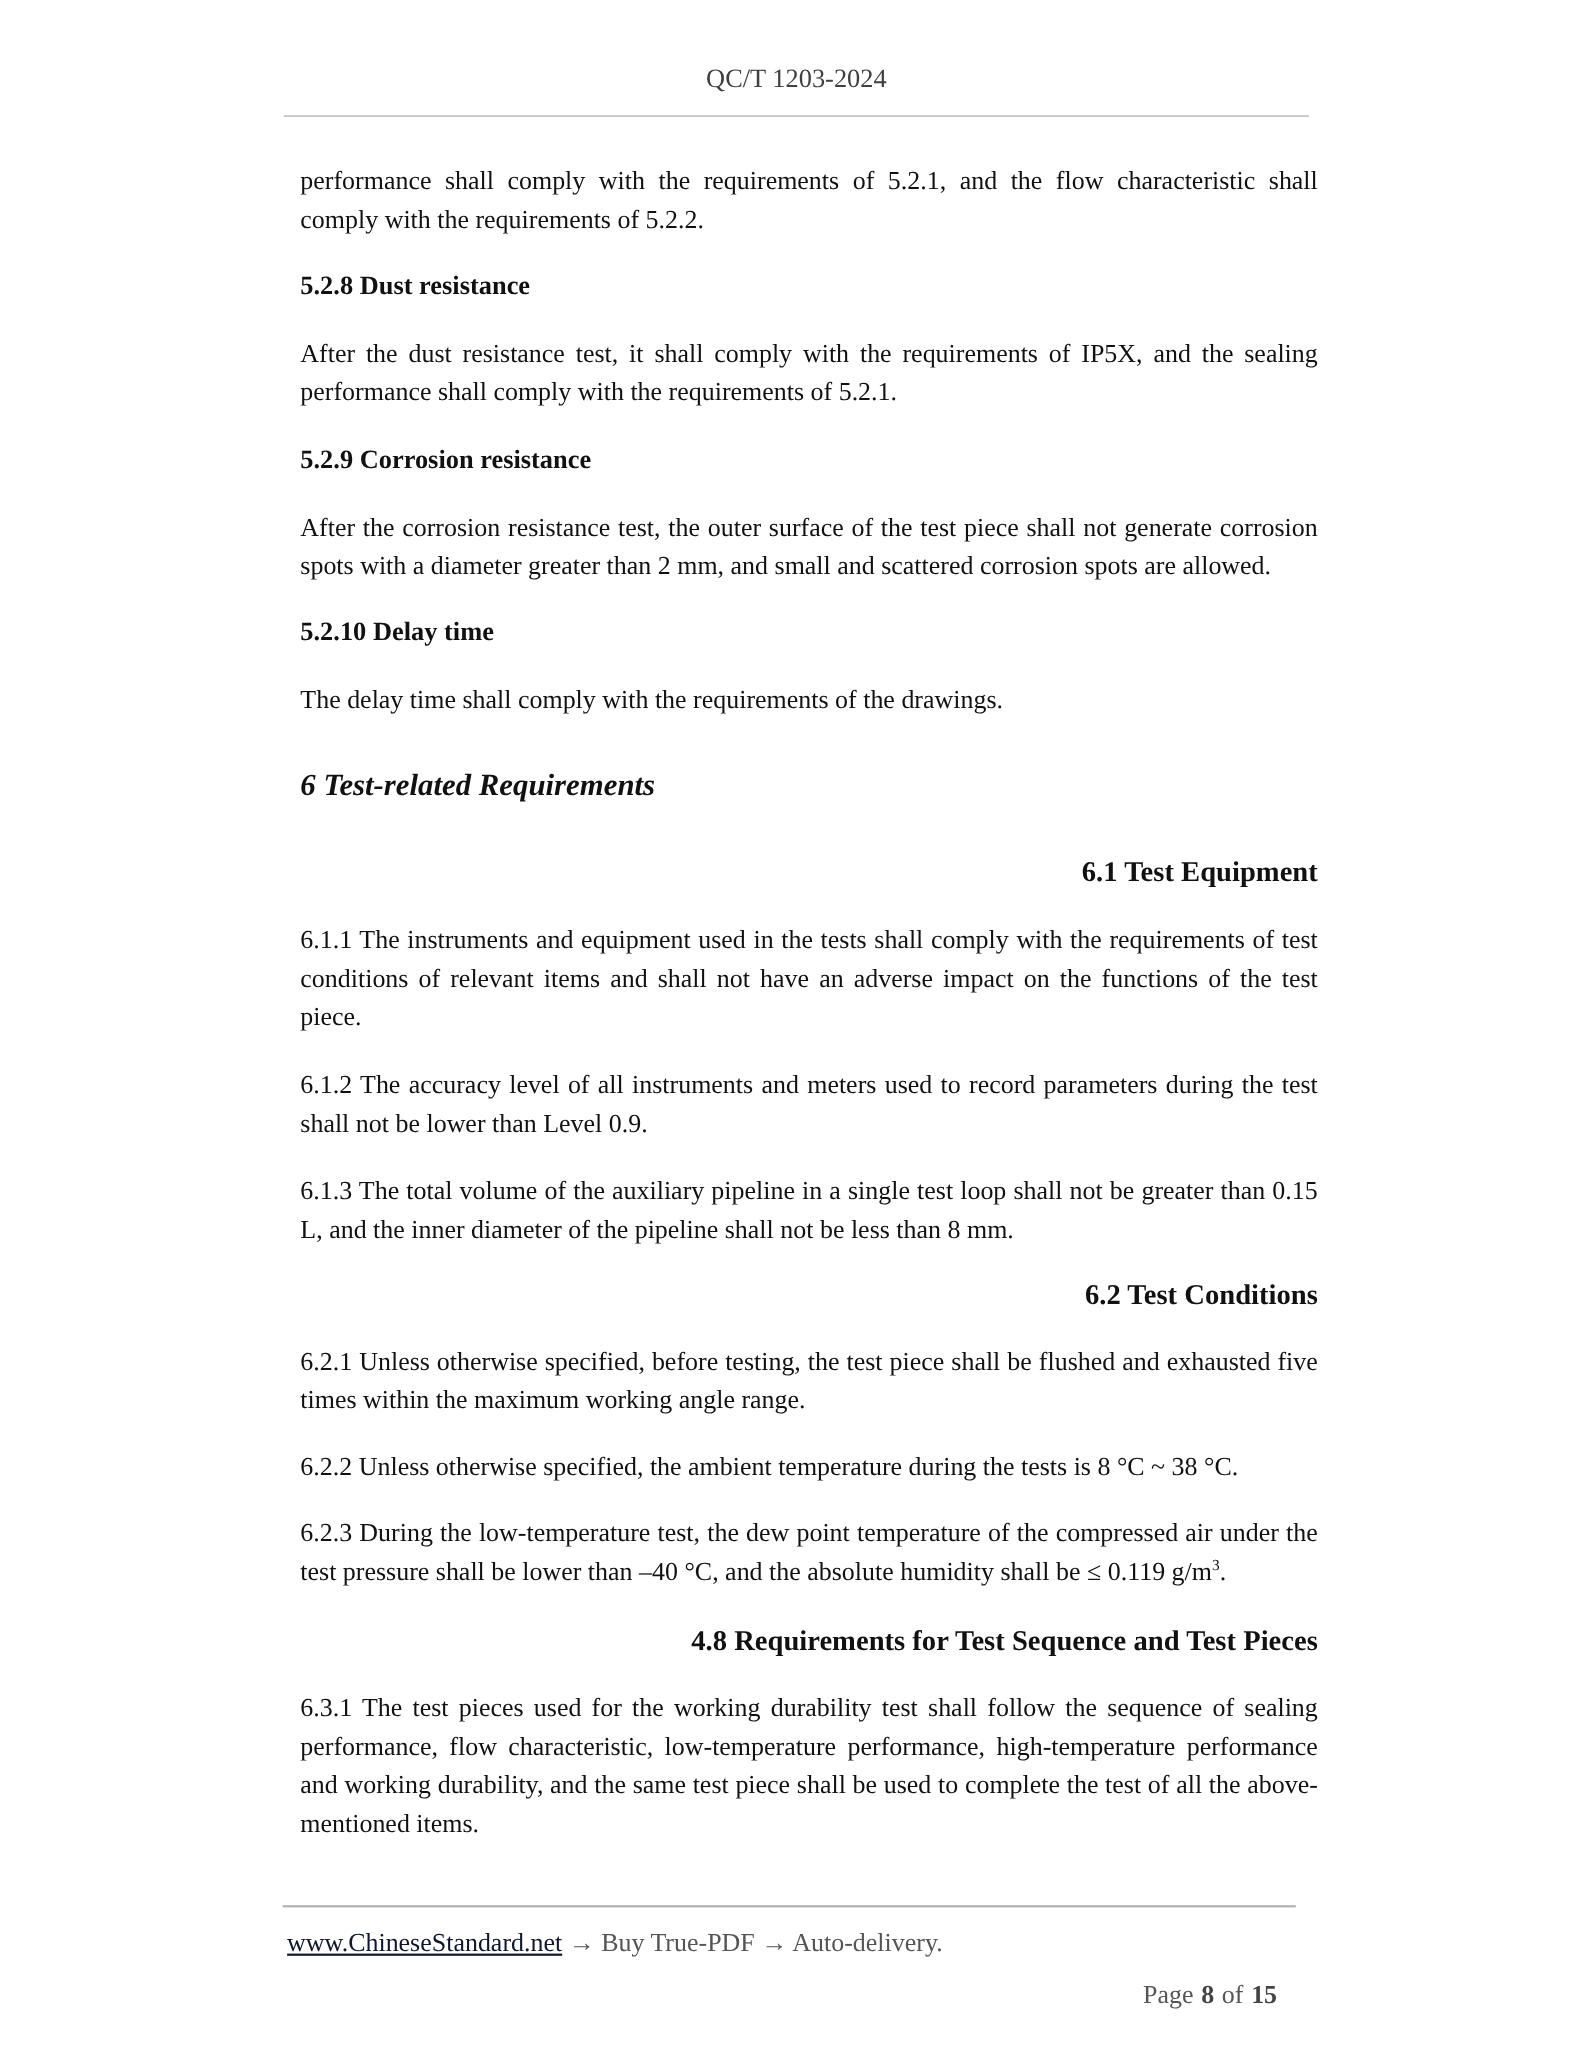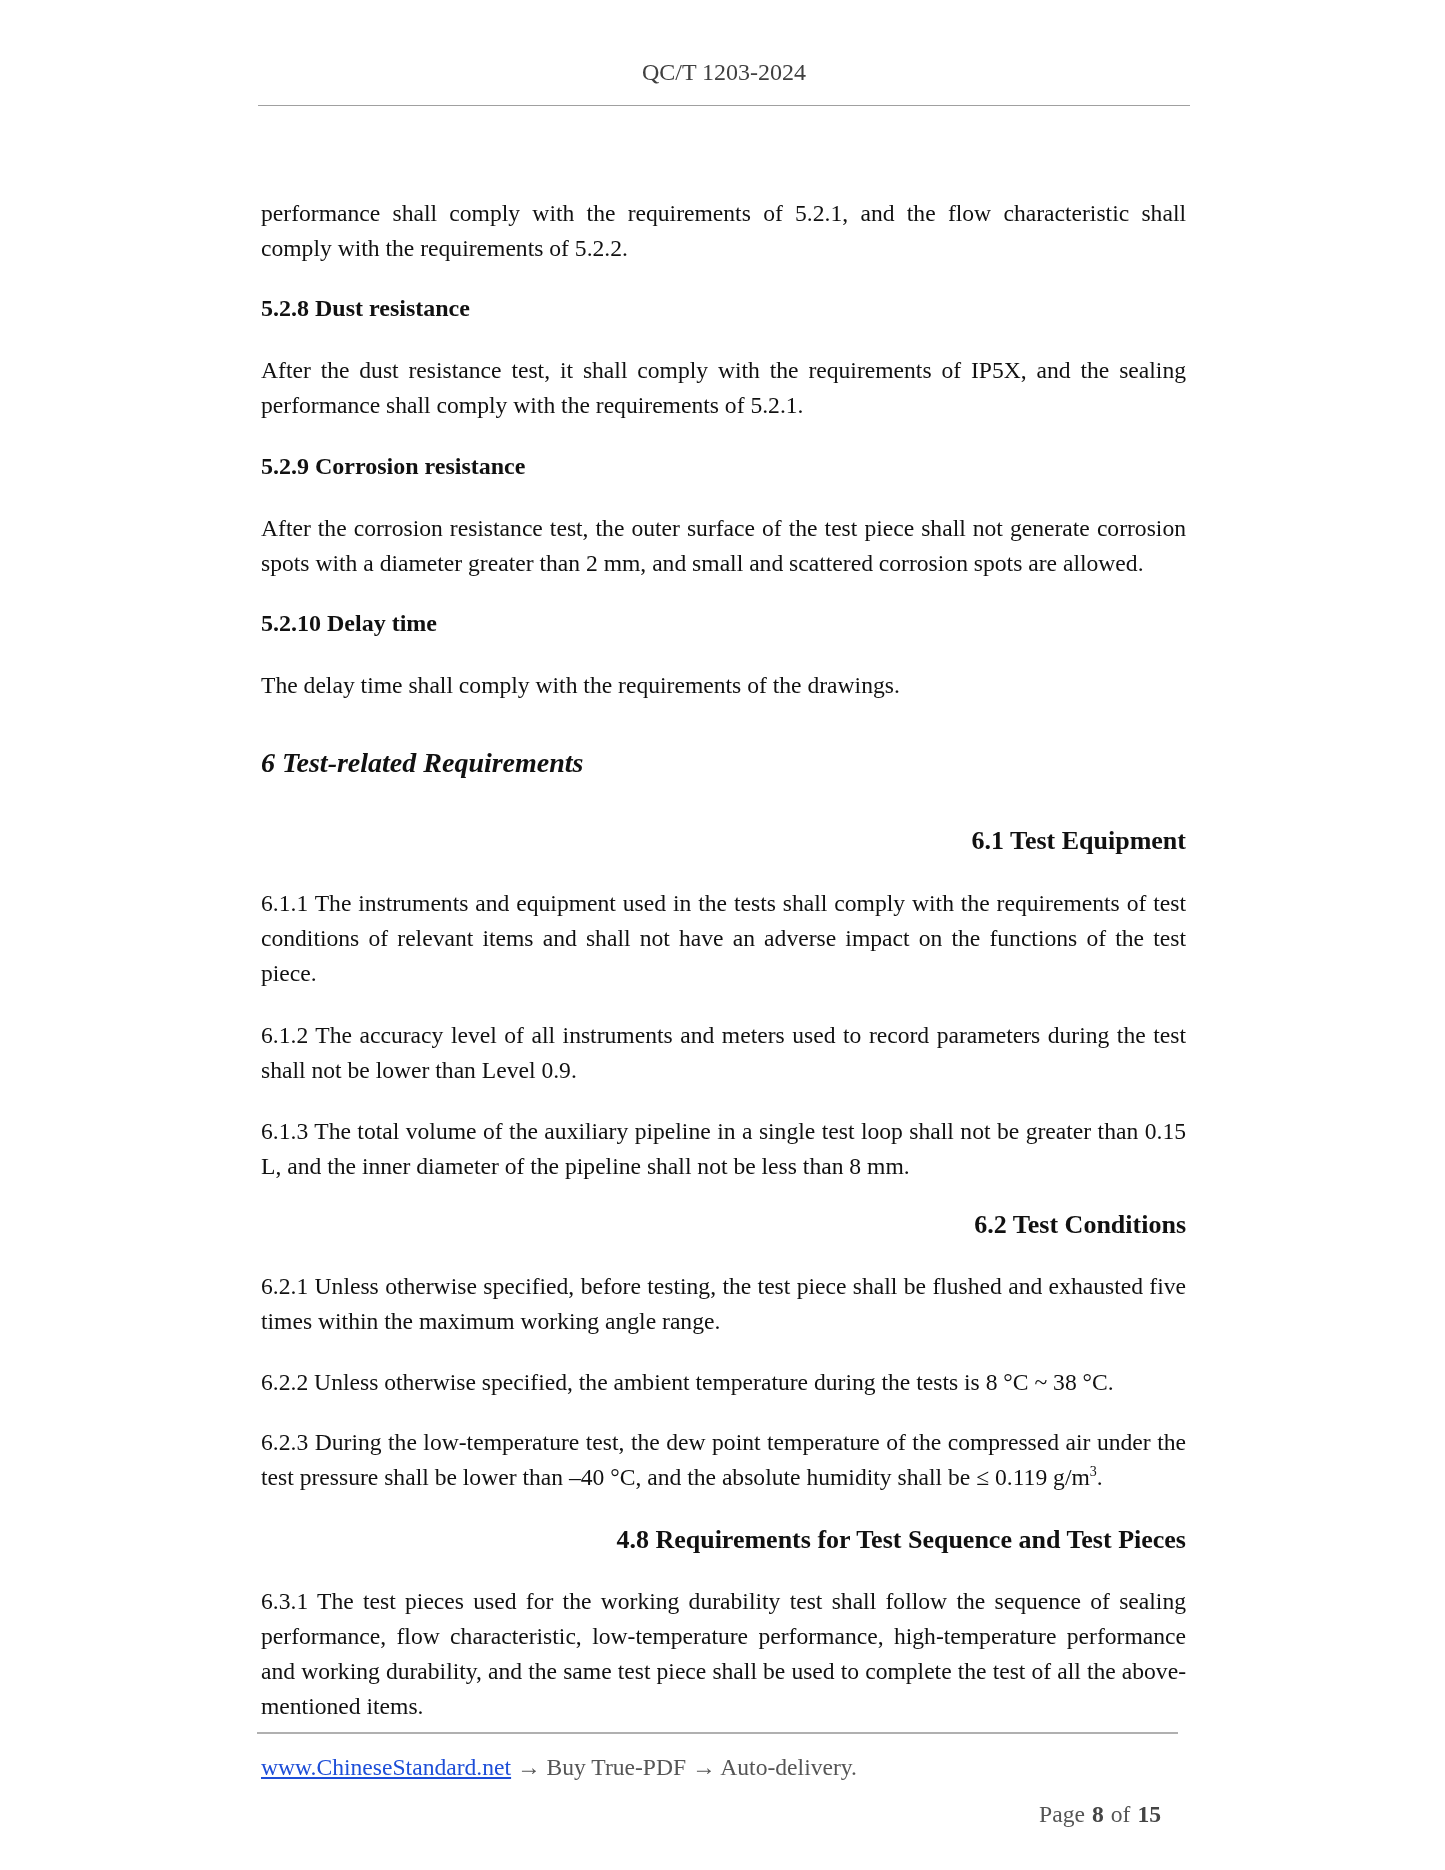--- a/index.html
+++ b/index.html
@@ -34,23 +34,22 @@
     .footer-rule { left: 257px; top: 1732px; width: 921px; border-top: 2px solid #b0b0b0; }
 
     .content {
       position: absolute;
       left: 261px;
       width: 925px;
       top: 0;
     }
     .block {
       position: absolute;
-      left: 0;
+      left: 12px;
       width: 925px;
-      margin-top: 48px;
     }
     p.body {
       margin: 0;
       font-size: 23.6px;
       line-height: 35px;
       text-align: justify;
       text-align-last: left;
     }
     .clause-num { font-weight: normal; }
     h4.sub {
@@ -78,21 +77,21 @@
     .footer {
       position: absolute;
       left: 261px;
       top: 1752px;
       width: 915px;
       font-size: 23.6px;
       line-height: 30px;
       color: #555555;
     }
     .footer-left { position: absolute; left: 0; top: 0; white-space: nowrap; }
-    .footer-link { color: #1d4ed8; text-decoration: underline; }
+    .footer-link { color: #0f172a; text-decoration: underline; }
     .footer-right { position: absolute; right: 15px; top: 0; white-space: nowrap; margin-top: 47px; }
     .footer-right b { color: #444444; }
     .sp { display: inline-block; width: 7px; }
   </style>
 </head>
 <body>
 
 <div class="page-header">QC/T 1203-2024</div>
 <div class="rule header-rule"></div>
 

